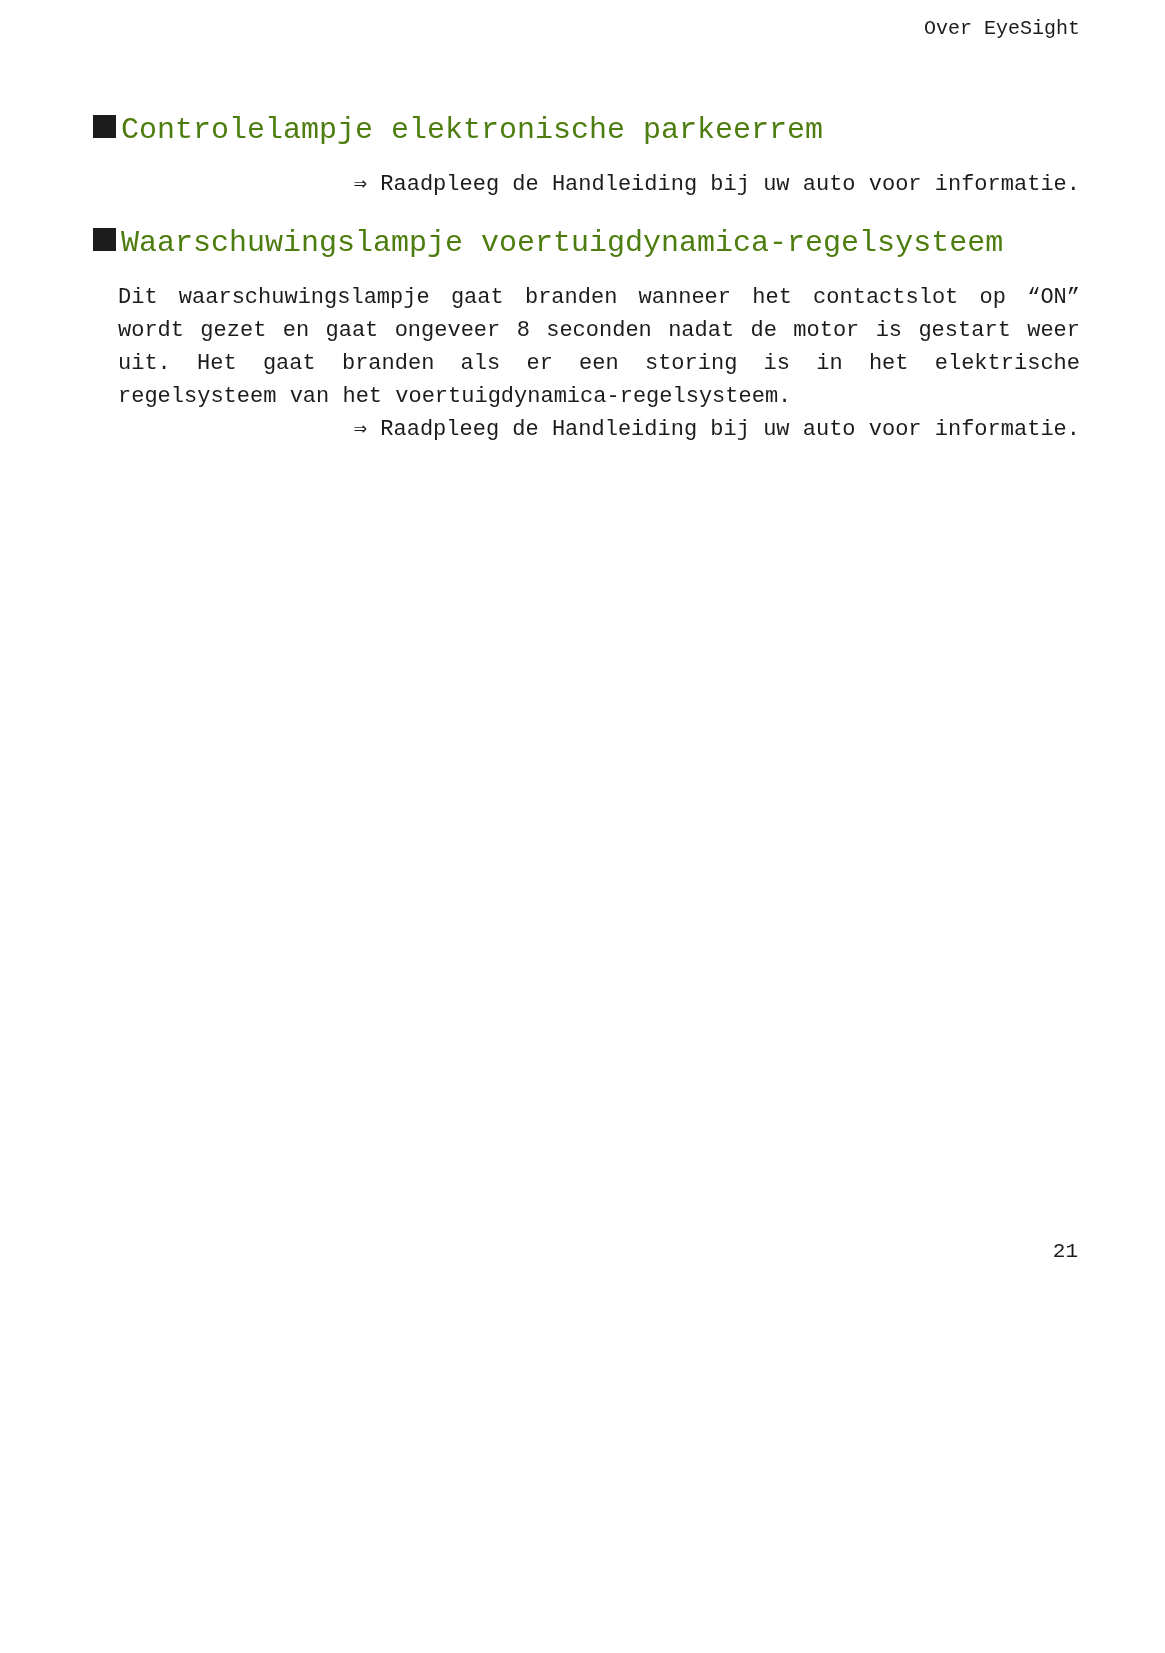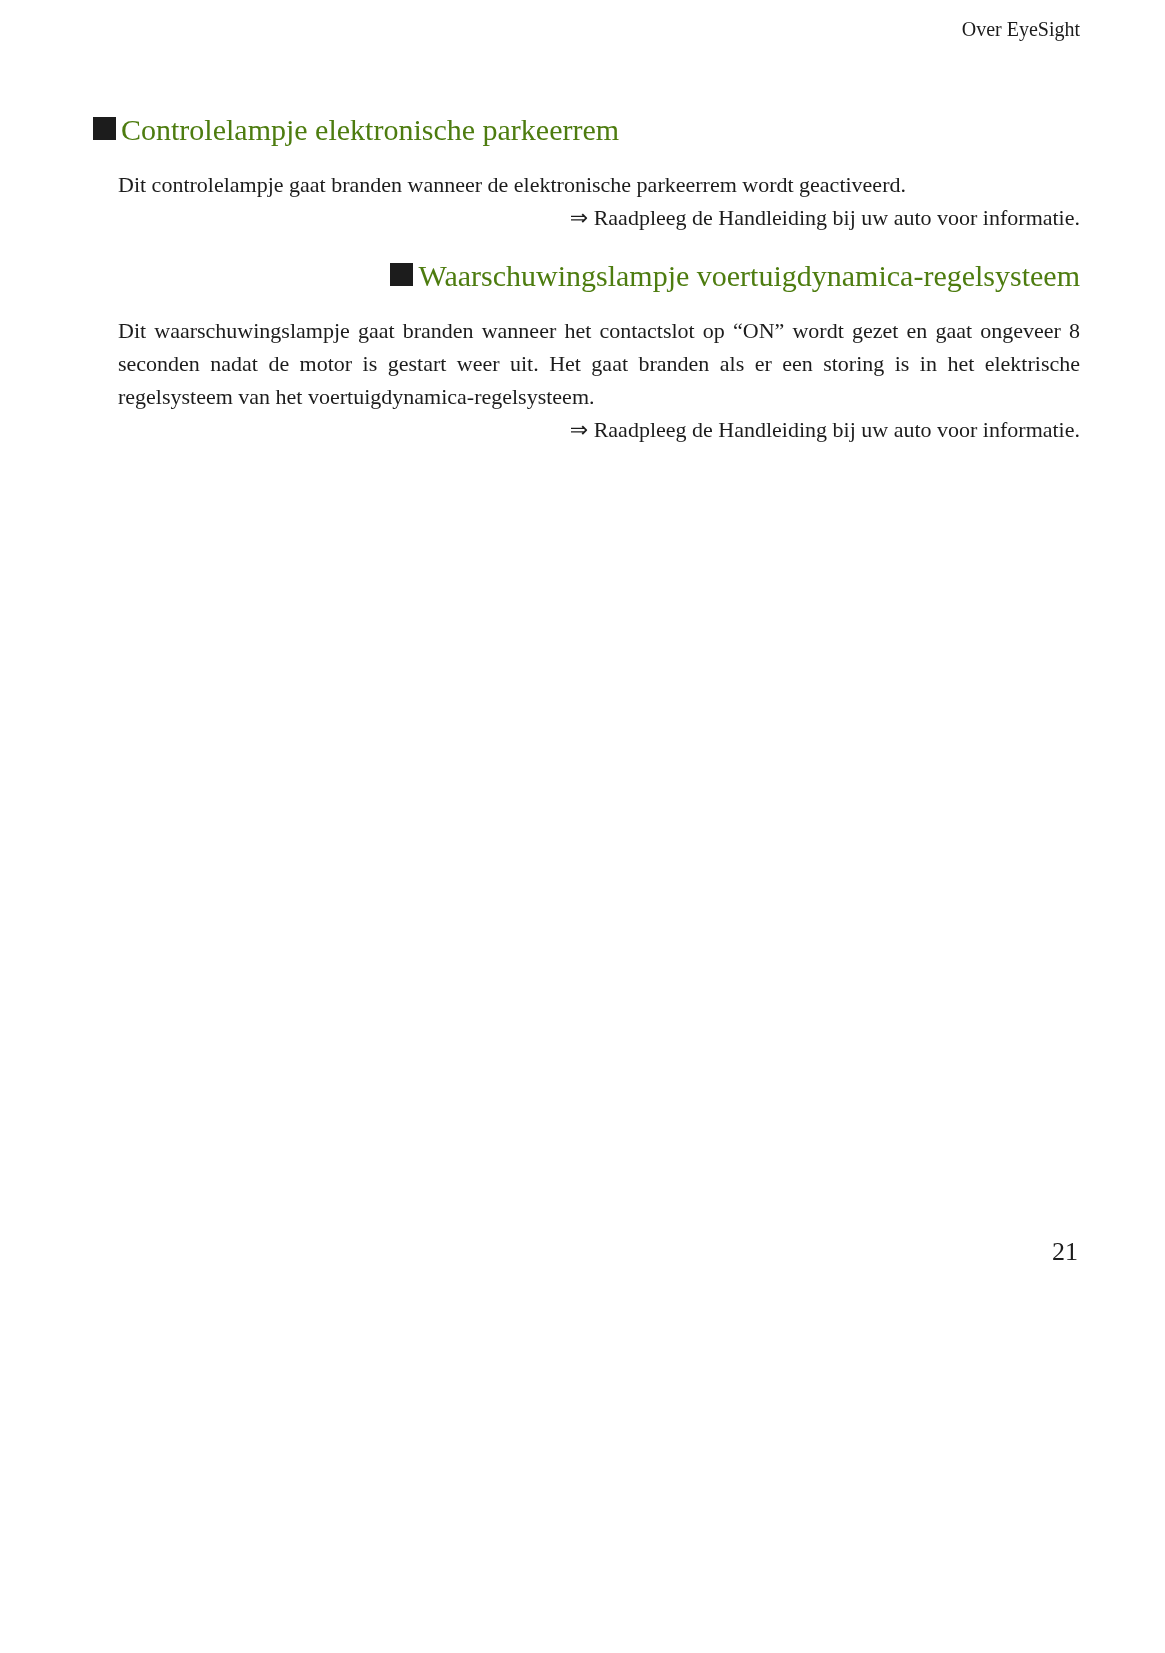--- a/index.html
+++ b/index.html
@@ -3,21 +3,21 @@
 <meta charset="utf-8">
 <style>
   * { margin: 0; padding: 0; box-sizing: border-box; }
   html, body { background: #ffffff; }
   .page {
     position: relative;
     width: 1165px;
     height: 1312px;
     background: #ffffff;
     color: #1c1c1c;
-    font-family: Liberation Serif, serif;
+    font-family: Liberation Mono, monospace;
     overflow: hidden;
   }
   .running-header {
     position: absolute;
     top: 17px;
     right: 85px;
     font-size: 20px;
     line-height: 24px;
     color: #1c1c1c;
   }
@@ -28,61 +28,60 @@
     width: 987px;
   }
   .section-heading {
     font-size: 30px;
     line-height: 36px;
     font-weight: 400;
     color: #4d7c0f;
     white-space: nowrap;
   }
   .section-heading.first { margin-top: 112px; }
-  .section-heading.second { margin-top: 24px; text-align: right; }
+  .section-heading.second { margin-top: 24px; }
   .square-bullet {
     display: inline-block;
     width: 23px;
     height: 23px;
     background: #1c1c1c;
     margin-right: 5px;
   }
   .section-body {
     margin-left: 25px;
     margin-top: 20px;
     font-size: 22px;
     line-height: 33px;
     color: #1c1c1c;
   }
   .para { text-align: justify; }
   .note { text-align: right; }
   .page-number {
     position: absolute;
     right: 87px;
     bottom: 44px;
-    font-size: 26px;
+    font-size: 21px;
     line-height: 32px;
     color: #1c1c1c;
   }
 </style>
 </head>
 <body>
 
 <div class="page">
 
   <div class="running-header">Over EyeSight</div>
 
   <div class="content">
 
     <h2 class="section-heading first">
       <span class="square-bullet"></span><span>Controlelampje elektronische parkeerrem</span>
     </h2>
 
     <div class="section-body">
-      <p class="para">Dit controlelampje gaat branden wanneer de elektronische parkeerrem wordt geactiveerd.</p>
       <p class="note">⇒ Raadpleeg de Handleiding bij uw auto voor informatie.</p>
     </div>
 
     <h2 class="section-heading second">
       <span class="square-bullet"></span><span>Waarschuwingslampje voertuigdynamica-regelsysteem</span>
     </h2>
 
     <div class="section-body">
       <p class="para">Dit waarschuwingslampje gaat branden wanneer het contactslot op “ON” wordt gezet en gaat ongeveer 8 seconden nadat de motor is gestart weer uit. Het gaat branden als er een storing is in het elektrische regelsysteem van het voertuigdynamica-regelsysteem.</p>
       <p class="note">⇒ Raadpleeg de Handleiding bij uw auto voor informatie.</p>

